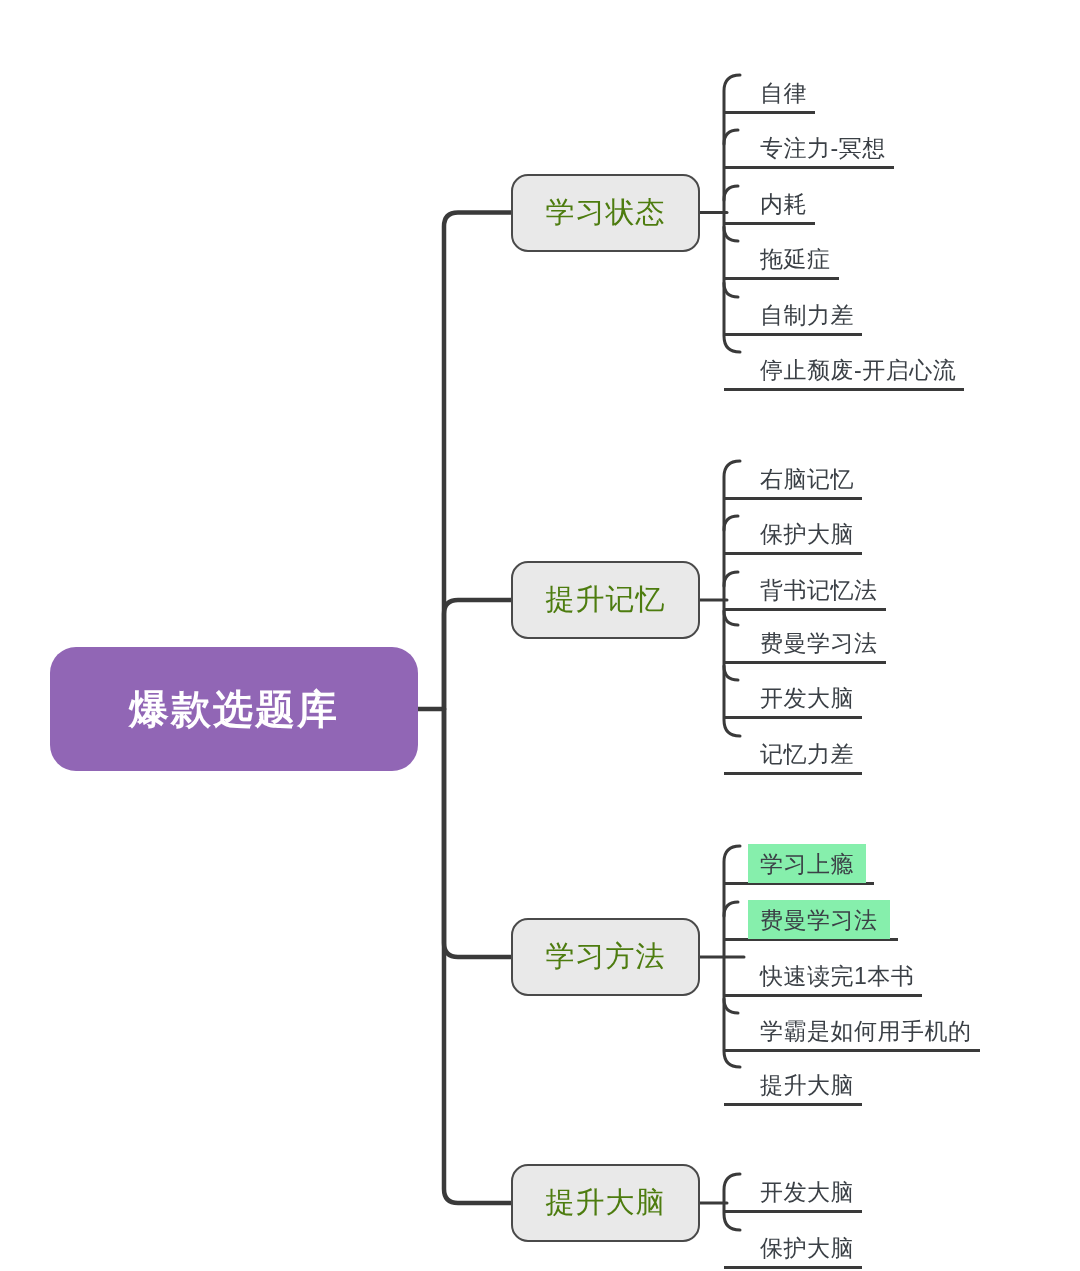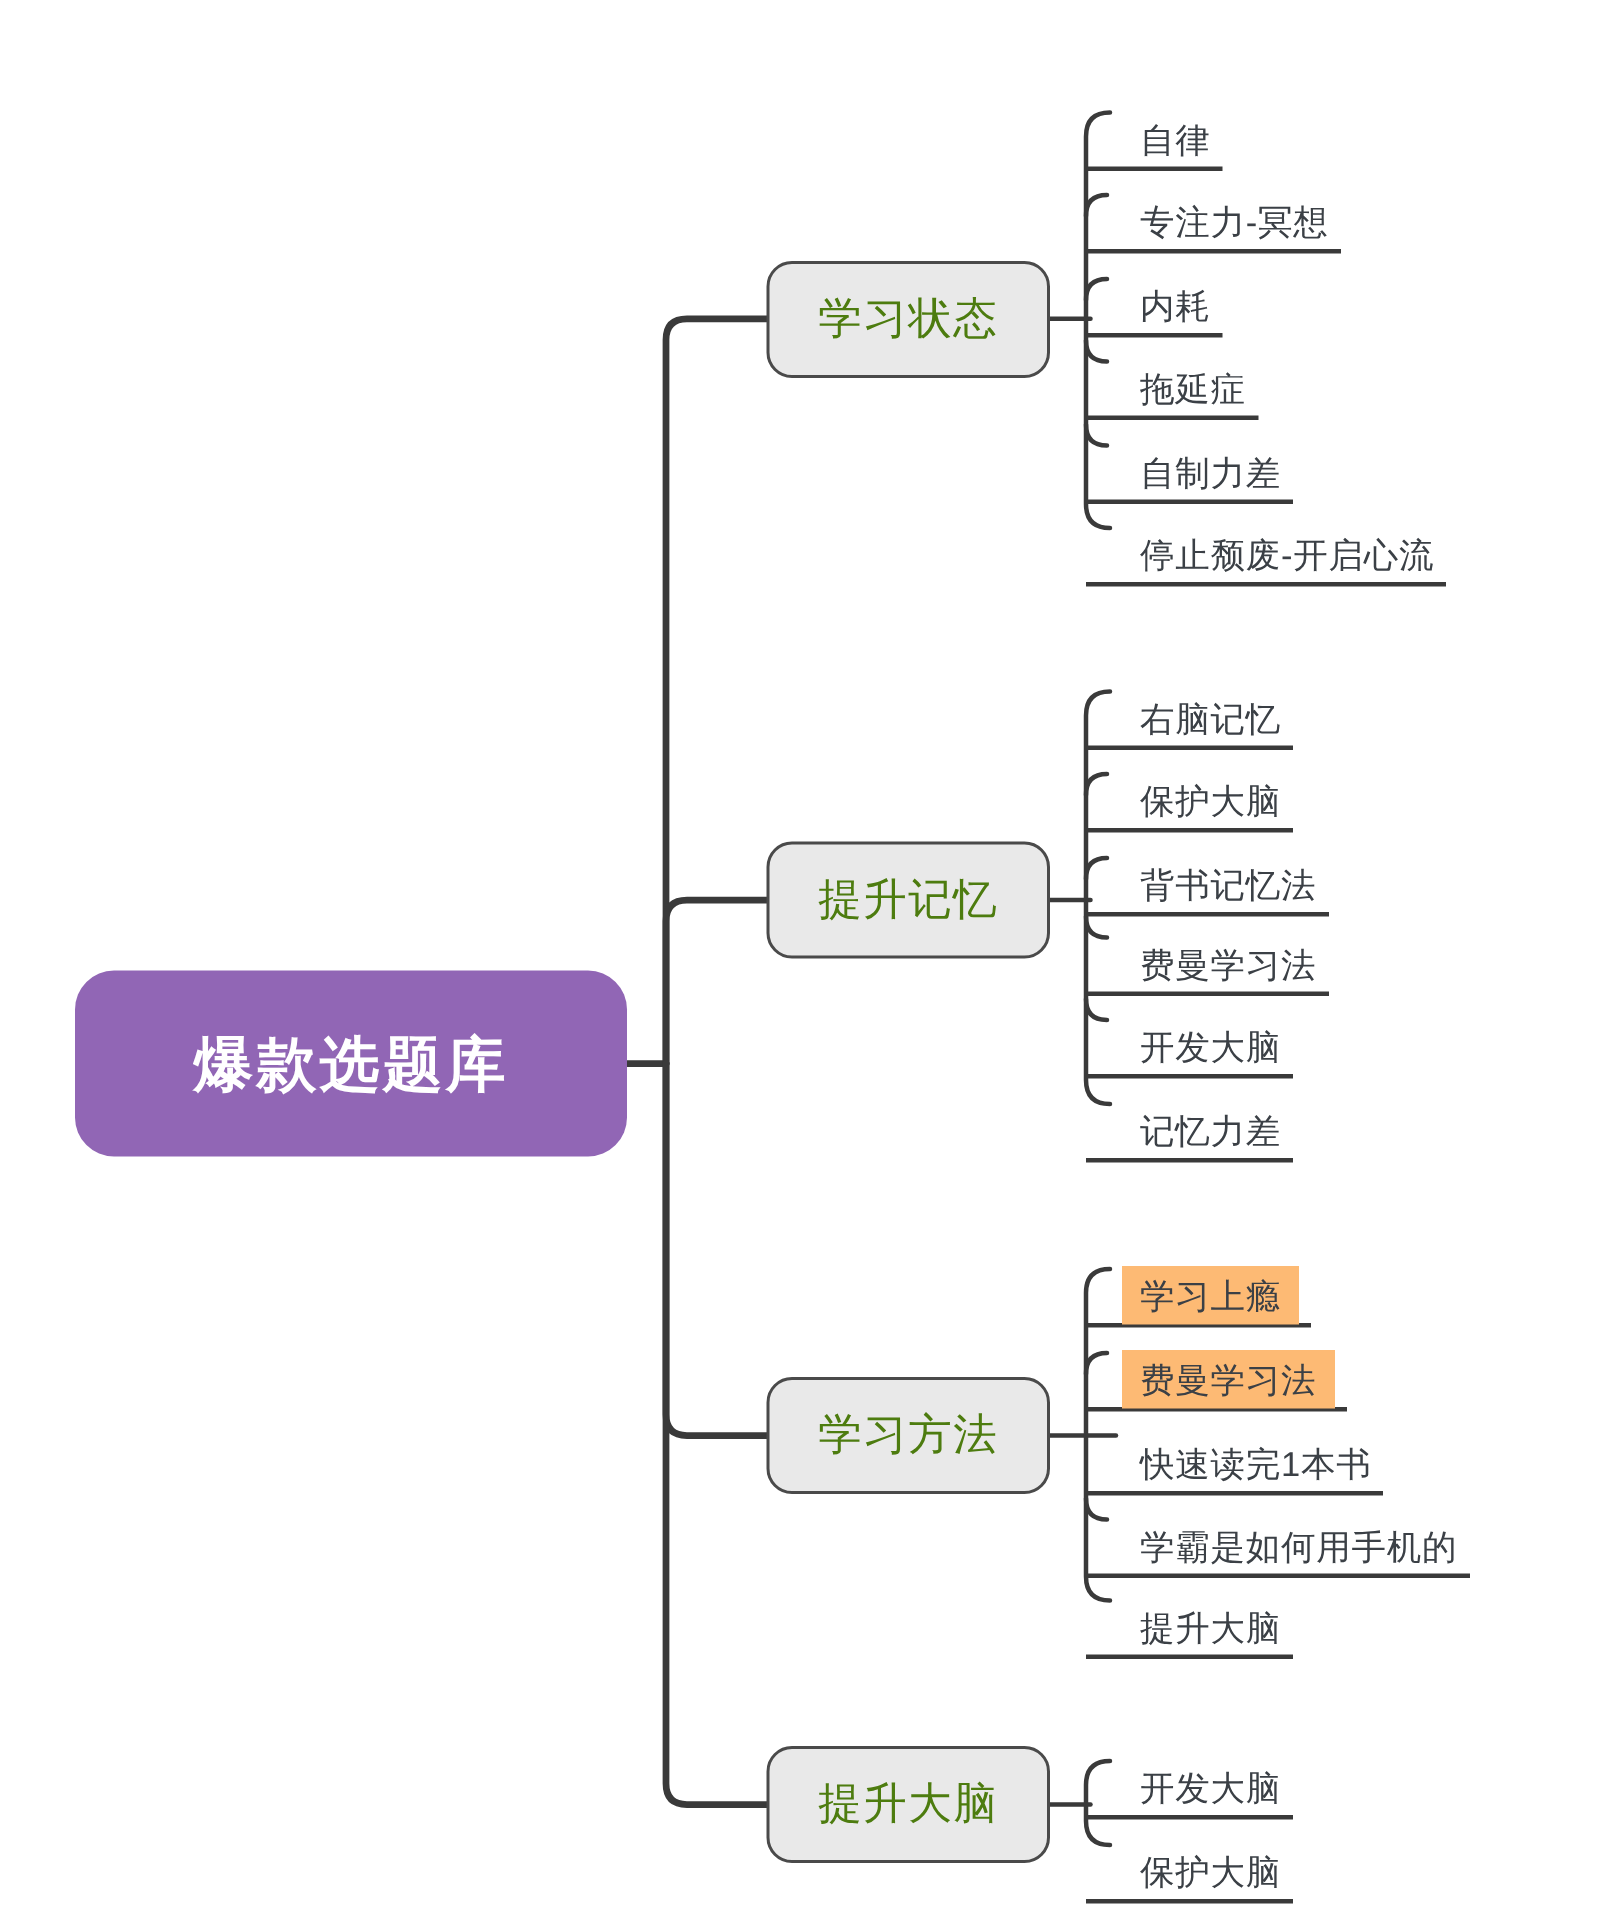--- a/index.html
+++ b/index.html
@@ -35,21 +35,21 @@
     line-height:36px;height:36px;
     border-bottom:3px solid #3a3a3a;
     white-space:nowrap;
     box-sizing:content-box;
     margin-top:39px;
   }
   .leaf .leaf-label{
     color:#3b4046;font-size:23px;letter-spacing:0.5px;
   }
   .leaf .leaf-label.hl{
-    background:#fdba74;
+    background:#86efac;
     padding:7px 12px 6px 12px;
     margin-left:-12px;
   }
 </style>
 </head>
 <body>
 
 <div class="canvas">
 
   <svg class="lines" width="1080" height="1271" viewBox="0 0 1080 1271">

